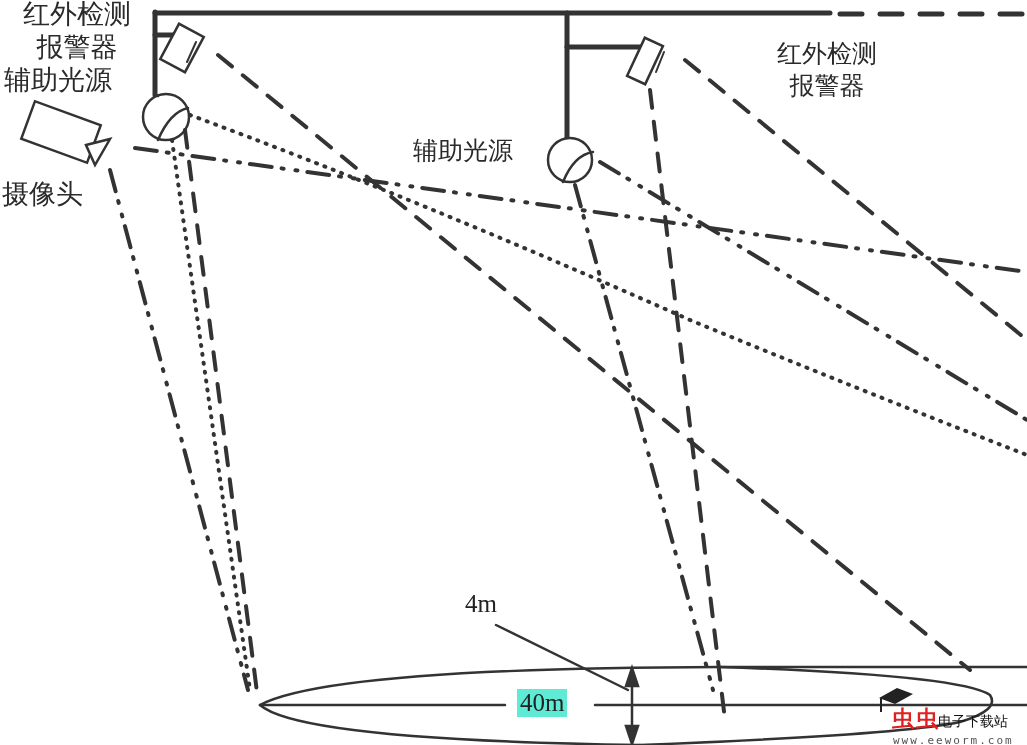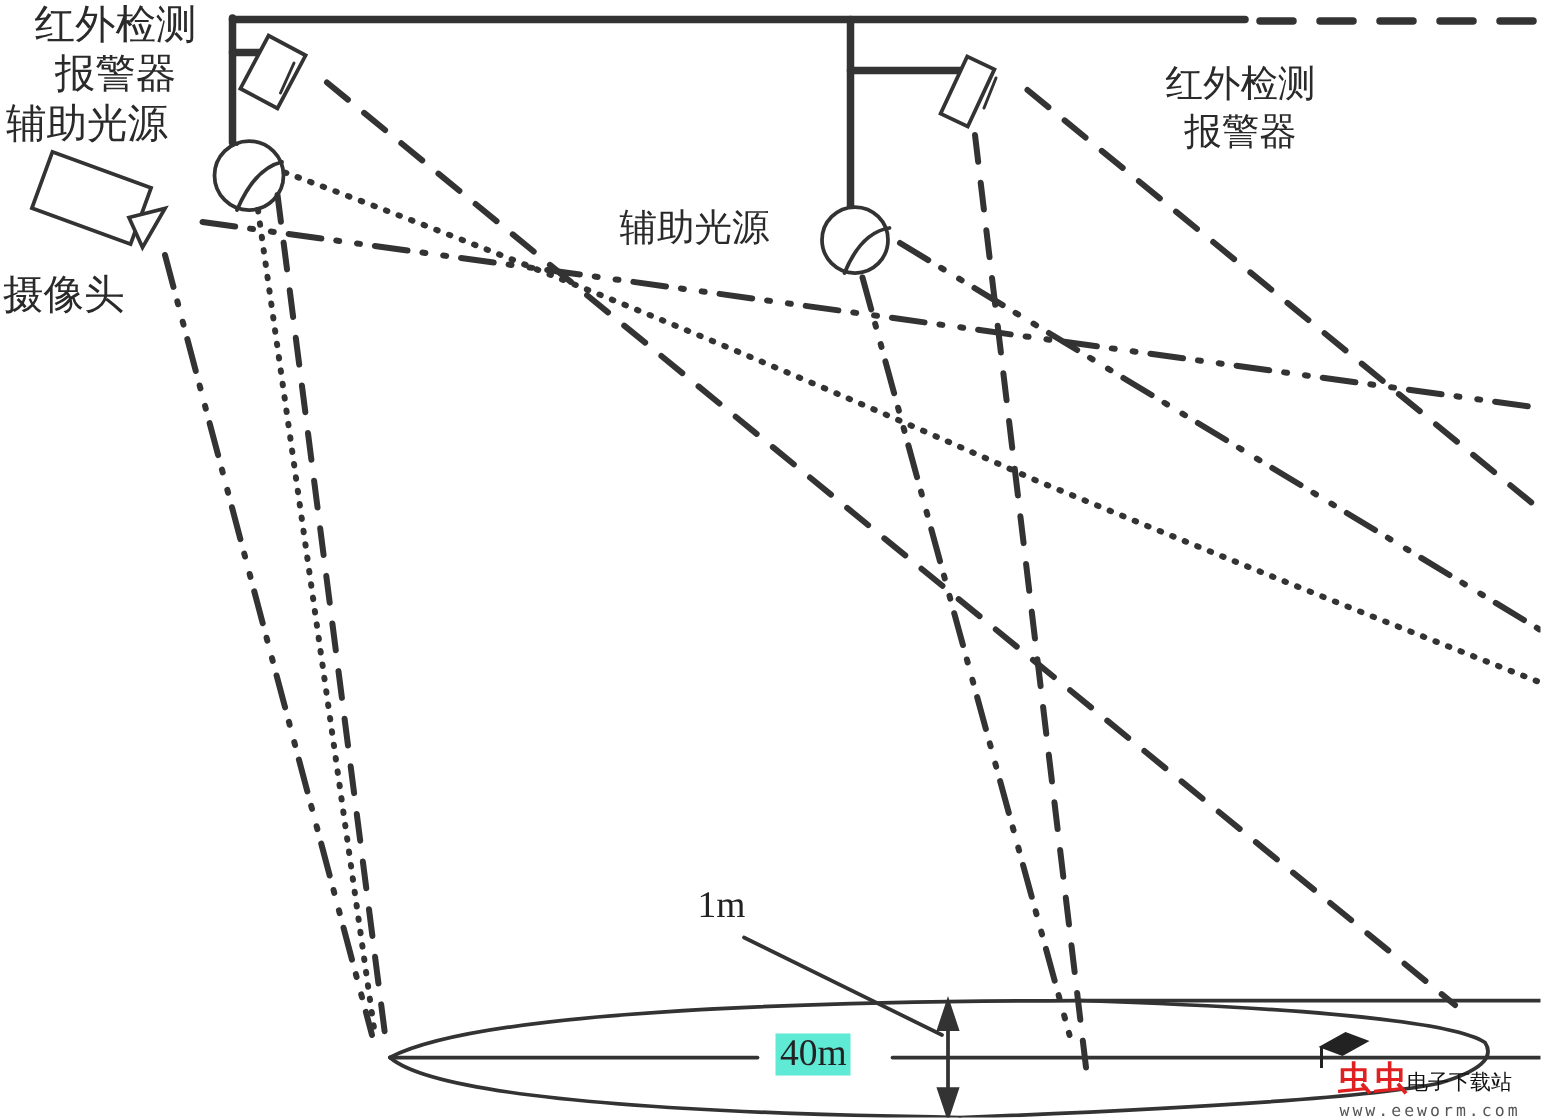--- a/index.html
+++ b/index.html
@@ -1,18 +1,18 @@
 <!DOCTYPE html>
 <html><head>
 <meta charset="utf-8">
 <style>
   html, body { margin:0; padding:0; background:#ffffff; }
   body { width:1027px; height:745px; overflow:hidden; position:relative; font-family:"DejaVu Serif", serif; }
   #diagram { position:absolute; left:0; top:0; width:1027px; height:745px; }
-  .lbl { position:absolute; color:#2a2a2a; font-family:Liberation Sans, sans-serif; font-size:27px; line-height:33px; white-space:nowrap; }
+  .lbl { position:absolute; color:#2a2a2a; font-family:Liberation Mono, monospace; font-size:27px; line-height:33px; white-space:nowrap; }
   .ctr { text-align:center; }
   .meas { position:absolute; color:#222; font-family:"Liberation Serif", serif; font-size:25px; background:#5eead4; padding:0 3px; }
   .wm-cn { position:absolute; left:938px; top:713px; font-family:"DejaVu Sans", sans-serif; font-size:14px; color:#111; font-weight:normal; }
   .wm-bug { position:absolute; left:892px; top:704px; font-family:Liberation Sans, sans-serif; font-size:22px; color:#e02020; font-weight:bold; letter-spacing:2px; }
   .wm-url { position:absolute; left:893px; top:734px; font-family:"DejaVu Sans Mono", monospace; font-size:11px; color:#555; letter-spacing:2px; }
 </style>
 </head>
 <body>
 
 <svg id="diagram" viewBox="0 0 1027 745" xmlns="http://www.w3.org/2000/svg">
@@ -100,21 +100,21 @@
   <div>报警器</div>
 </div>
 <div class="lbl" style="left:4px;top:66px;">辅助光源</div>
 <div class="lbl" style="left:2px;top:180px;text-align:right;">摄像头</div>
 <div class="lbl ctr" style="left:762px;top:40px;width:130px;font-size:25px;line-height:32px;">
   <div>红外检测</div>
   <div>报警器</div>
 </div>
 <div class="lbl" style="left:413px;top:136px;font-size:25px;">辅助光源</div>
 
-<div class="meas" style="left:462px;top:590px;background:transparent;">1m</div>
+<div class="meas" style="left:462px;top:590px;background:transparent;">4m</div>
 <div class="meas" style="left:517px;top:689px;">40m</div>
 
 <svg style="position:absolute;left:875px;top:684px;" width="40" height="30">
   <polygon points="4,14 22,4 38,10 20,20" fill="#222"></polygon>
   <line x1="6" y1="14" x2="6" y2="28" stroke="#222" stroke-width="2"></line>
 </svg>
 <div class="wm-bug">虫虫</div>
 <div class="wm-cn">电子下载站</div>
 <div class="wm-url">www.eeworm.com</div>
 

